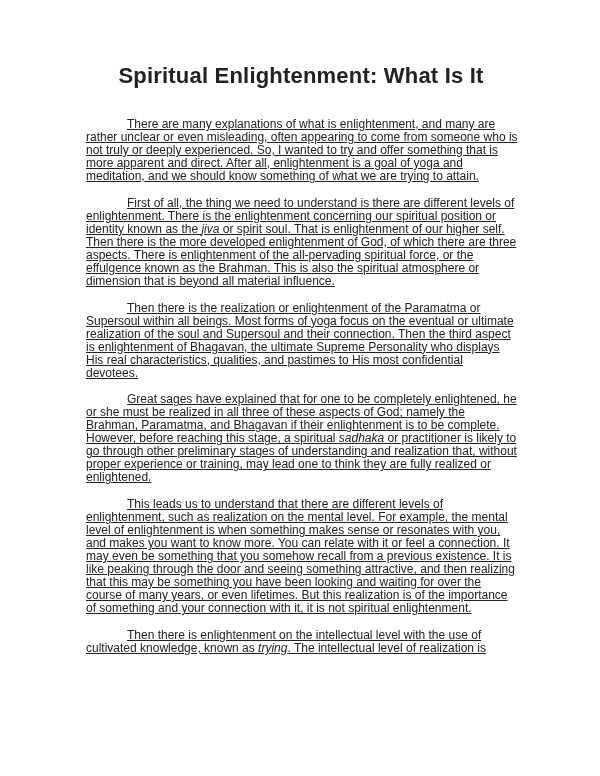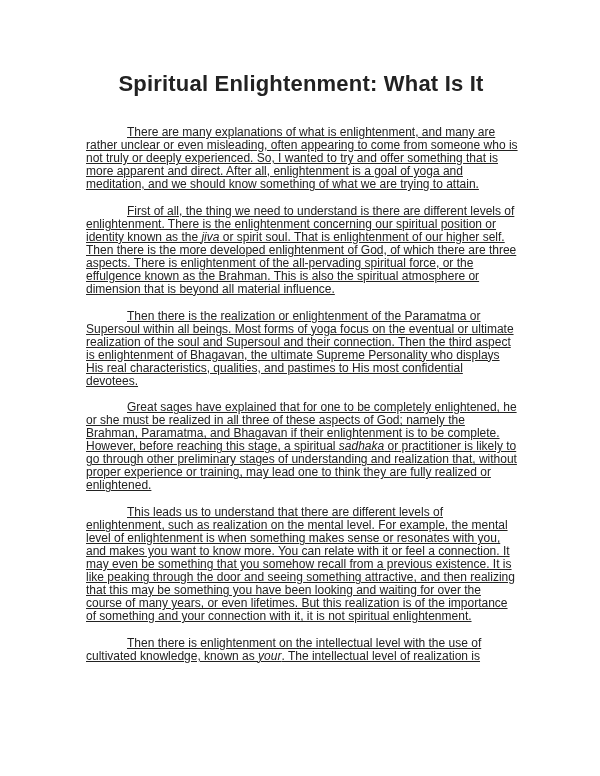--- a/index.html
+++ b/index.html
@@ -12,21 +12,21 @@
     width: 600px;
     height: 776px;
     background: #ffffff;
     box-sizing: border-box;
     padding: 63px 84px 0 86px;
     font-family: "Liberation Sans", sans-serif;
     color: #222222;
     overflow: hidden;
   }
   .title {
-    margin: 8px;
+    margin: 0;
     font-size: 22px;
     line-height: 26px;
     font-weight: bold;
     text-align: center;
     letter-spacing: 0.2px;
   }
   .byline {
     margin: 10px 0 0 0;
     font-size: 13px;
     line-height: 16px;
@@ -52,15 +52,15 @@
 <body>
 
 <div class="page">
   <h1 class="title">Spiritual Enlightenment: What Is It</h1>
   <div class="body-text">
     <p class="para first">There are many explanations of what is enlightenment, and many are<br>rather unclear or even misleading, often appearing to come from someone who is<br>not truly or deeply experienced. So, I wanted to try and offer something that is<br>more apparent and direct. After all, enlightenment is a goal of yoga and<br>meditation, and we should know something of what we are trying to attain.</p>
     <p class="para">First of all, the thing we need to understand is there are different levels of<br>enlightenment. There is the enlightenment concerning our spiritual position or<br>identity known as the <i>jiva</i> or spirit soul. That is enlightenment of our higher self.<br>Then there is the more developed enlightenment of God, of which there are three<br>aspects. There is enlightenment of the all-pervading spiritual force, or the<br>effulgence known as the Brahman. This is also the spiritual atmosphere or<br>dimension that is beyond all material influence.</p>
     <p class="para">Then there is the realization or enlightenment of the Paramatma or<br>Supersoul within all beings. Most forms of yoga focus on the eventual or ultimate<br>realization of the soul and Supersoul and their connection. Then the third aspect<br>is enlightenment of Bhagavan, the ultimate Supreme Personality who displays<br>His real characteristics, qualities, and pastimes to His most confidential<br>devotees.</p>
     <p class="para">Great sages have explained that for one to be completely enlightened, he<br>or she must be realized in all three of these aspects of God; namely the<br>Brahman, Paramatma, and Bhagavan if their enlightenment is to be complete.<br>However, before reaching this stage, a spiritual <i>sadhaka</i> or practitioner is likely to<br>go through other preliminary stages of understanding and realization that, without<br>proper experience or training, may lead one to think they are fully realized or<br>enlightened.</p>
     <p class="para">This leads us to understand that there are different levels of<br>enlightenment, such as realization on the mental level. For example, the mental<br>level of enlightenment is when something makes sense or resonates with you,<br>and makes you want to know more. You can relate with it or feel a connection. It<br>may even be something that you somehow recall from a previous existence. It is<br>like peaking through the door and seeing something attractive, and then realizing<br>that this may be something you have been looking and waiting for over the<br>course of many years, or even lifetimes. But this realization is of the importance<br>of something and your connection with it, it is not spiritual enlightenment.</p>
-    <p class="para">Then there is enlightenment on the intellectual level with the use of<br>cultivated knowledge, known as <i>your</i>. The intellectual level of realization is</p>
+    <p class="para">Then there is enlightenment on the intellectual level with the use of<br>cultivated knowledge, known as <i>trying</i>. The intellectual level of realization is</p>
   </div>
 </div>
 
 </body></html>

